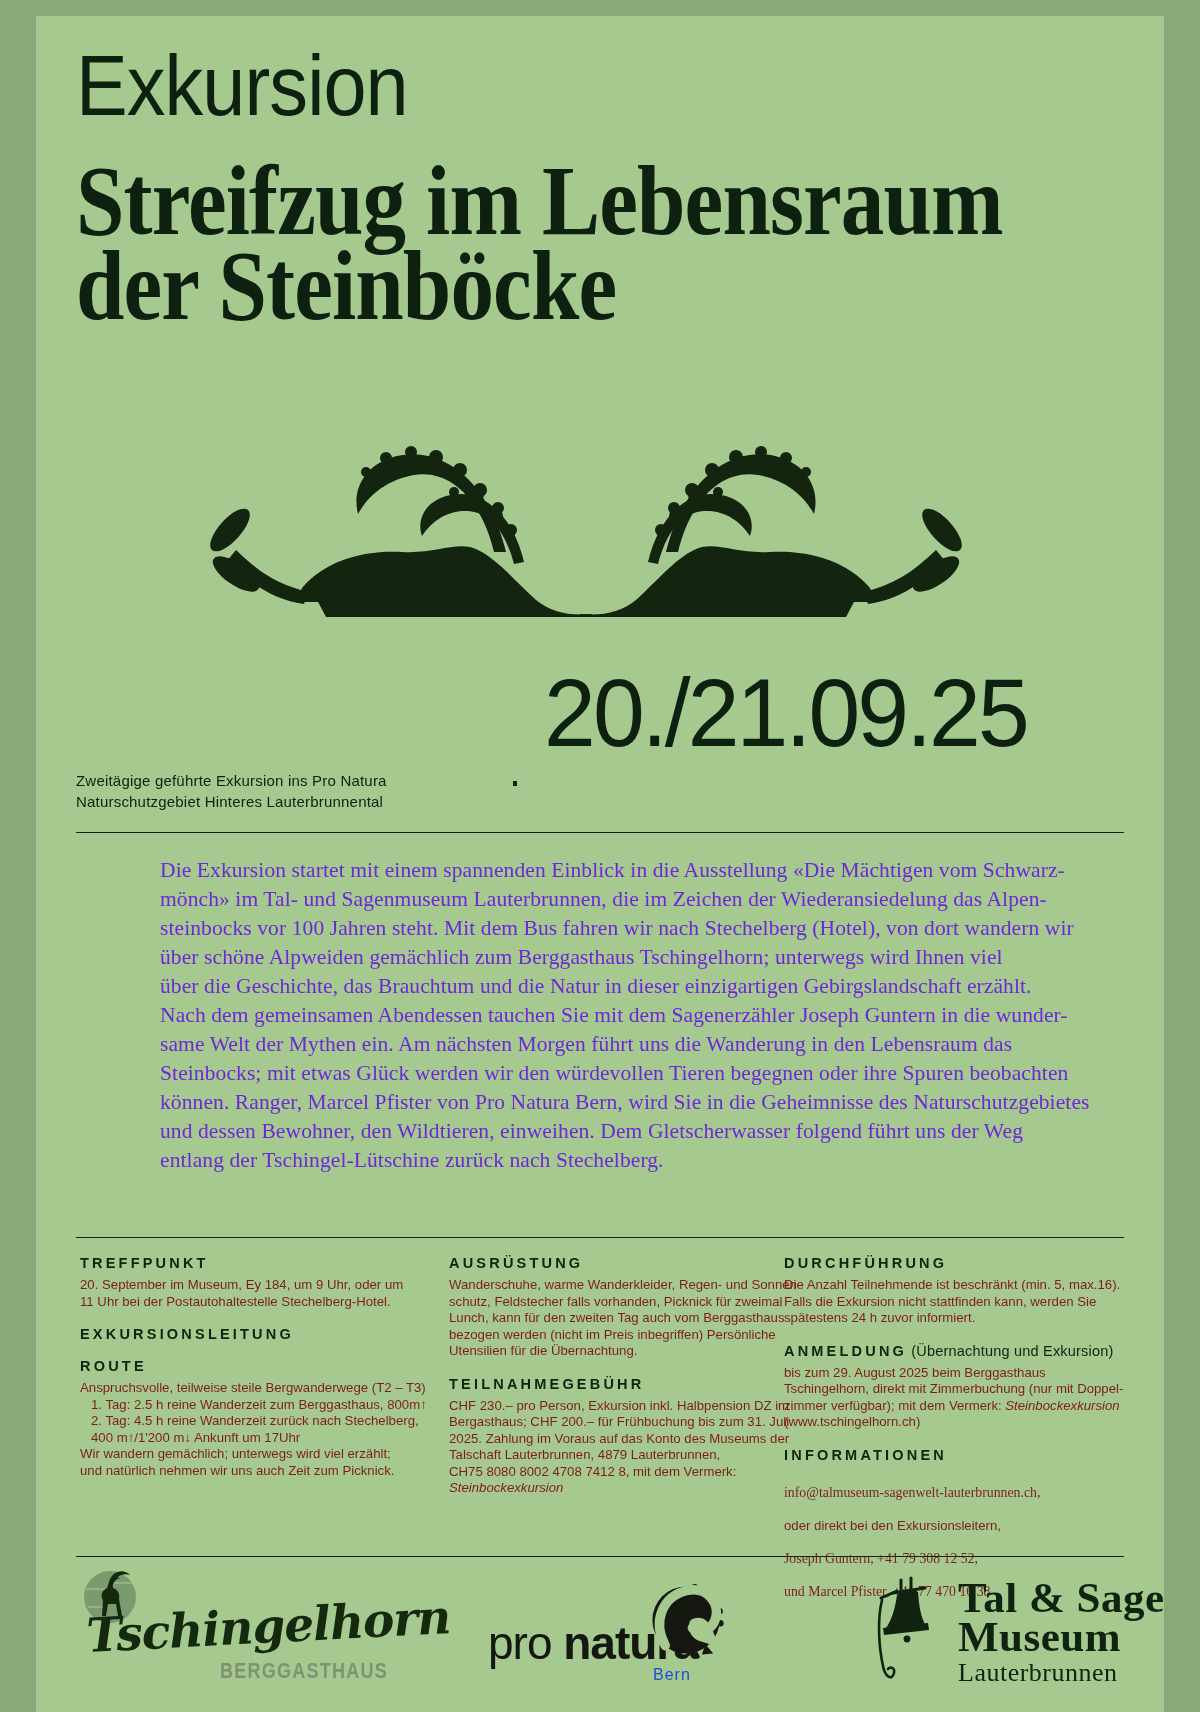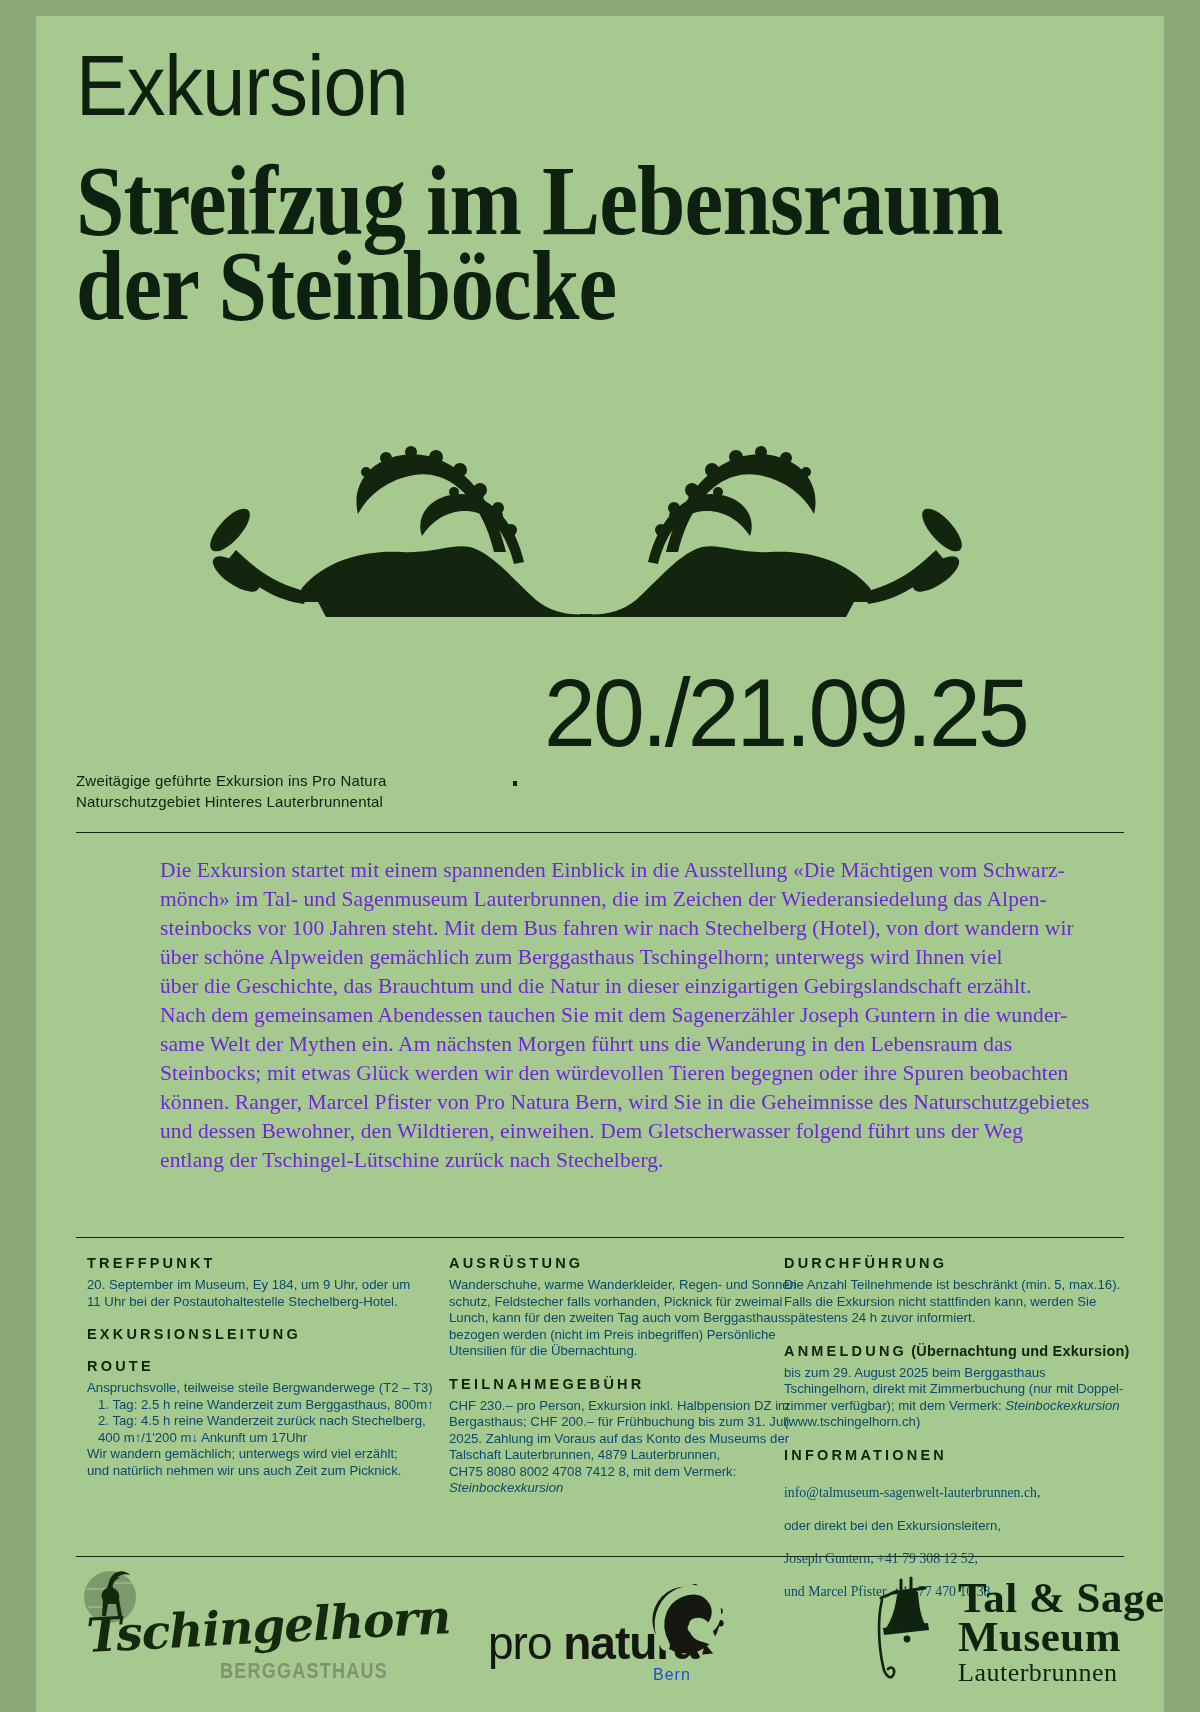--- a/index.html
+++ b/index.html
@@ -54,33 +54,33 @@
   
   .intro-par{
     position:absolute;left:124px;top:840px;width:1012px;
     font-family:"Liberation Serif", serif;
     font-size:21.5px;line-height:29px;letter-spacing:.1px;
     white-space:pre-line;color:#6d28d9;
   }
   
   .cols{position:absolute;top:1240px;left:40px;width:1120px;}
   .col{position:absolute;top:0;}
-  .col.c1{left:11px;width:362px;}
+  .col.c1{left:4px;width:362px;}
   .col.c2{left:373px;width:362px;}
   .col.c3{left:708px;width:372px;}
   .sect{margin-bottom:17px;}
   .sect h4{
     margin:0 0 6px 0;
     font-size:14.5px;font-weight:700;letter-spacing:3.2px;
     line-height:15px;color:#12240f;
   }
-  .sect h4 .h-suffix{letter-spacing:.2px;font-weight:700;}
+  .sect h4 .h-suffix{letter-spacing:.2px;font-weight:400;}
   .sect .body{
     font-size:13.2px;line-height:16.5px;letter-spacing:0;
-    white-space:pre-line;color:#0c4a6e;
+    white-space:pre-line;color:#7f1d1d;
   }
   .sect .body i{font-style:italic;}
   .serif-line{font-family:"Liberation Serif", serif;font-size:13.8px;}
   
   .logo-tsch{position:absolute;left:40px;top:1546px;width:320px;height:130px;}
   .tsch-badge{position:absolute;left:2px;top:4px;}
   .tsch-script{
     position:absolute;left:12px;top:46px;white-space:nowrap;
     font-family:"DejaVu Serif", serif;font-style:italic;font-weight:700;
     font-size:47px;letter-spacing:-1px;color:#15290f;

